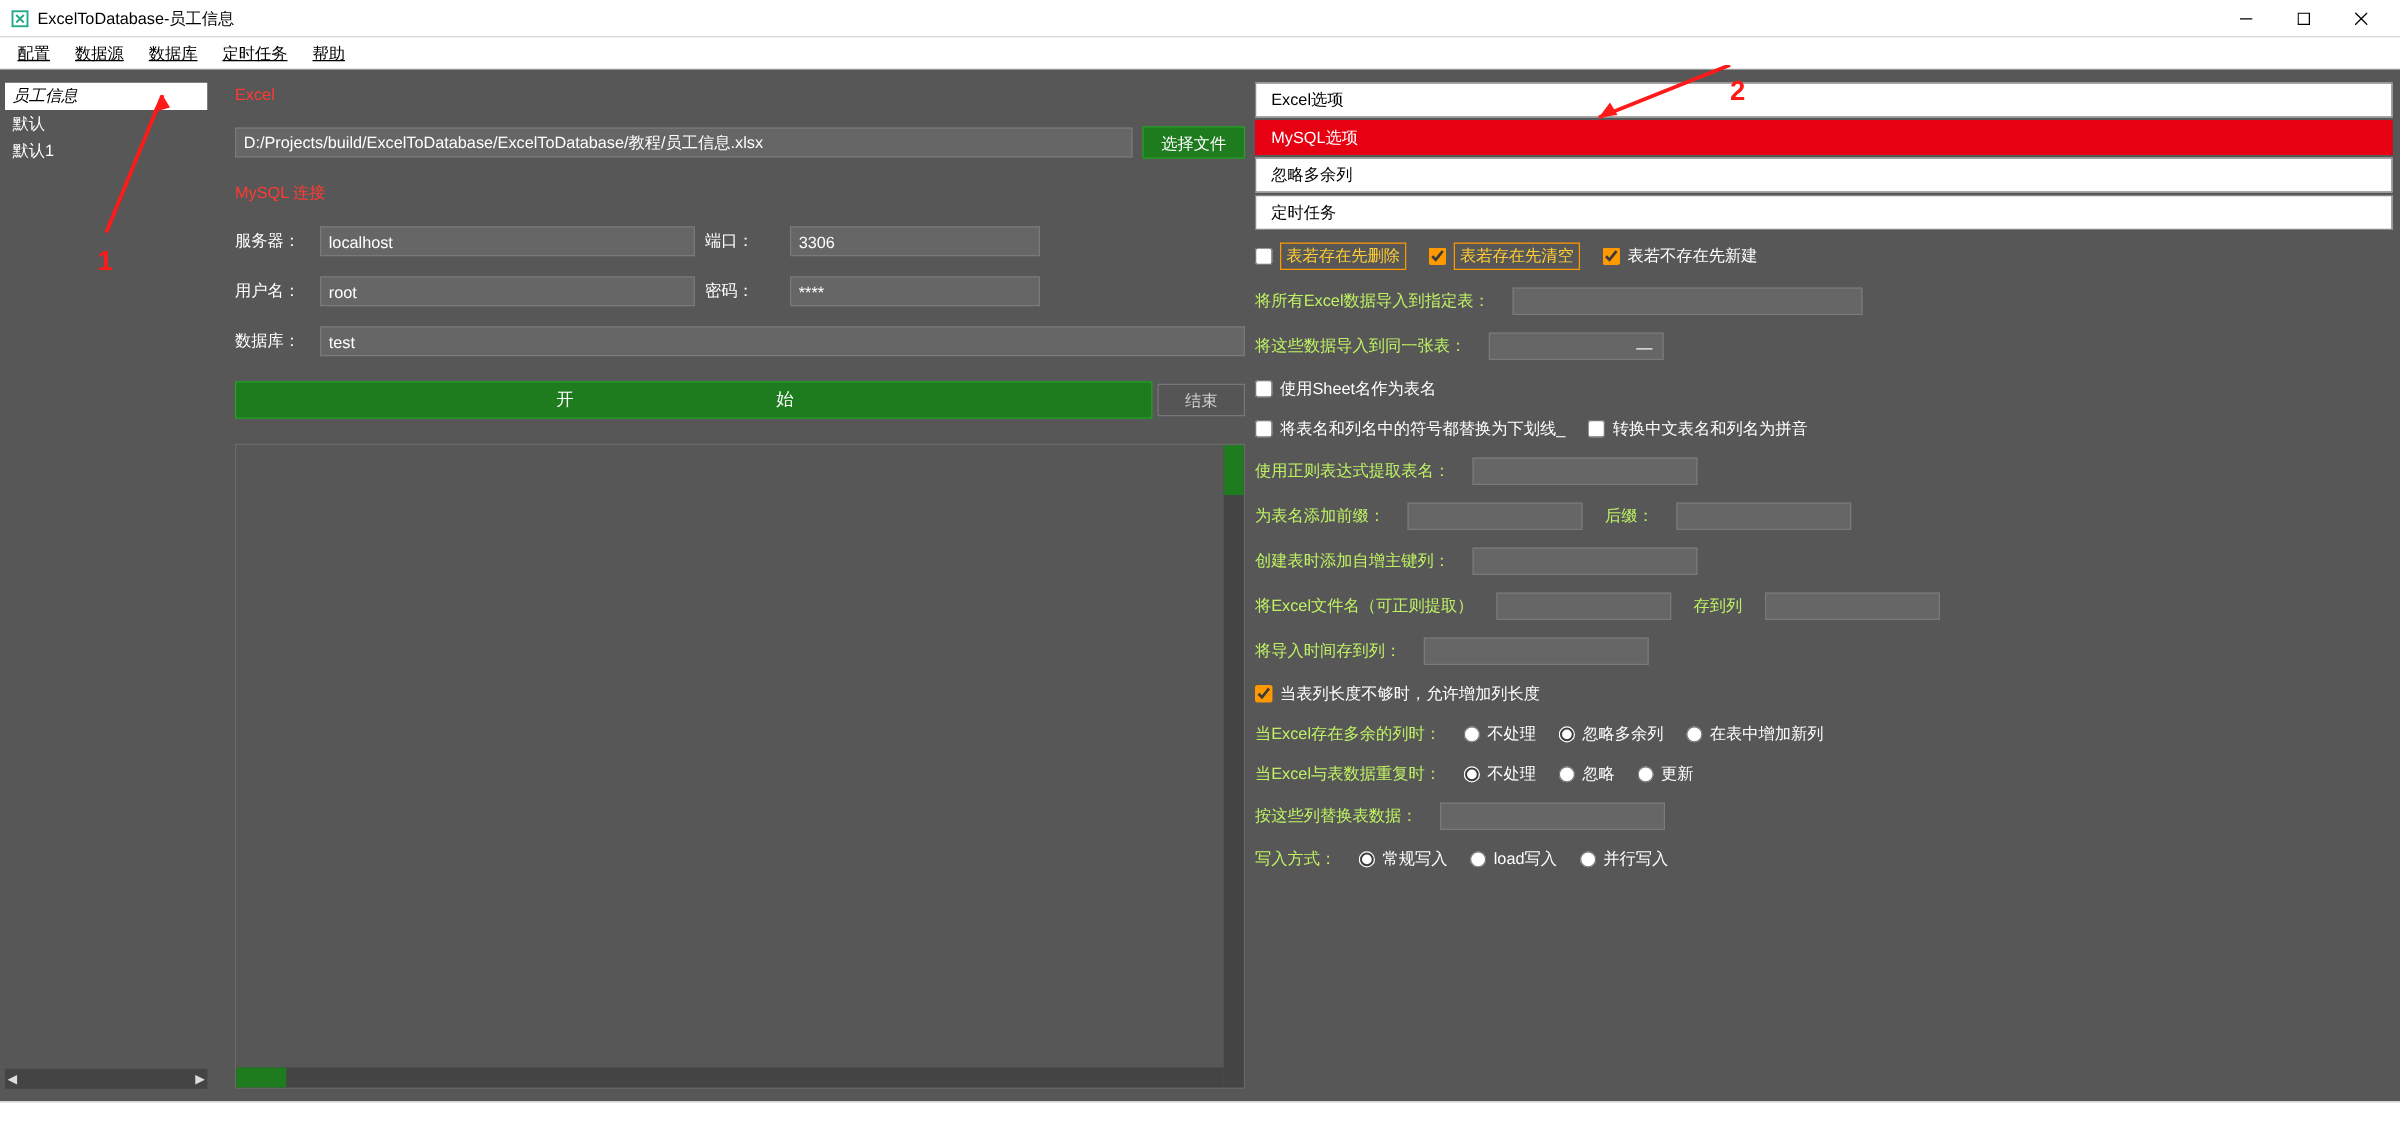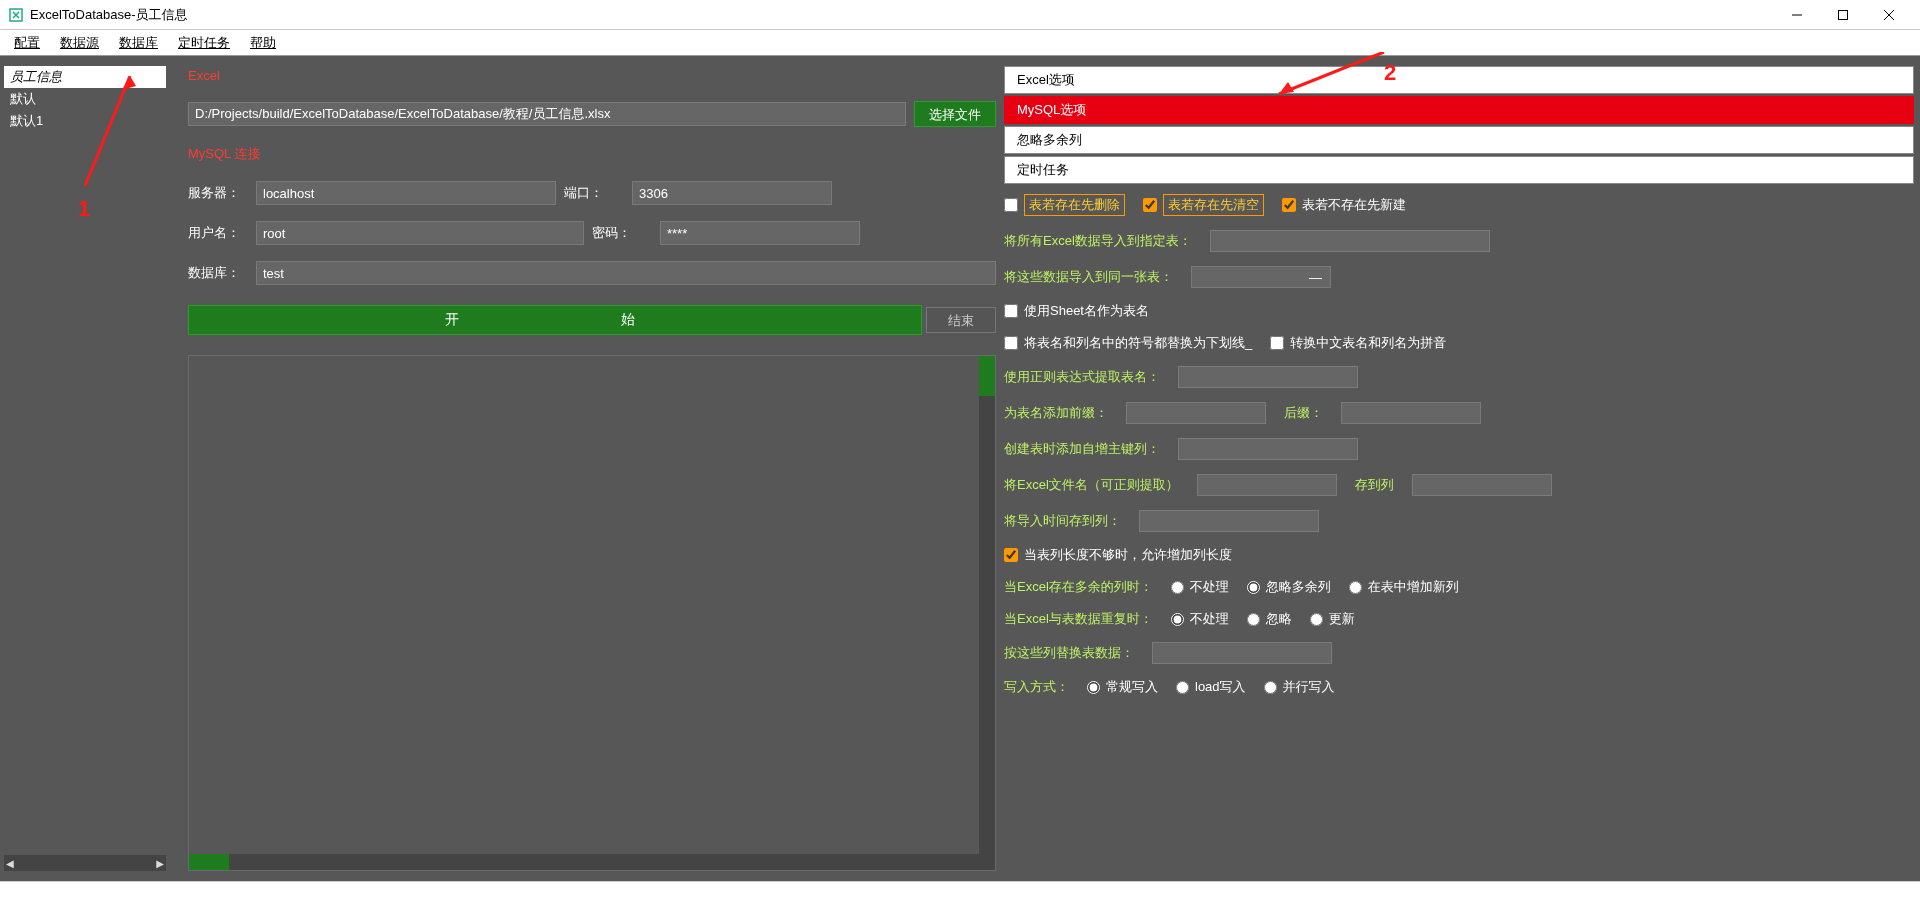--- a/index.html
+++ b/index.html
@@ -141,21 +141,21 @@
 
       <div class="section-label">MySQL 连接</div>
       <div class="row">
         <label>服务器：</label>
         <input class="input" style="width: 300px;" value="localhost">
         <label>端口：</label>
         <input class="input" style="width: 200px;" value="3306">
       </div>
       <div class="row">
         <label>用户名：</label>
-        <input class="input" style="width: 328px;" value="root">
+        <input class="input" style="width: 300px;" value="root">
         <label>密码：</label>
         <input class="input" style="width: 200px;" value="****">
       </div>
       <div class="row">
         <label>数据库：</label>
         <input class="input wide" value="test" style="">
       </div>
 
       <div class="row" style="gap:4px; margin-top:4px;">
         <button class="btn big">开　　　始</button>

